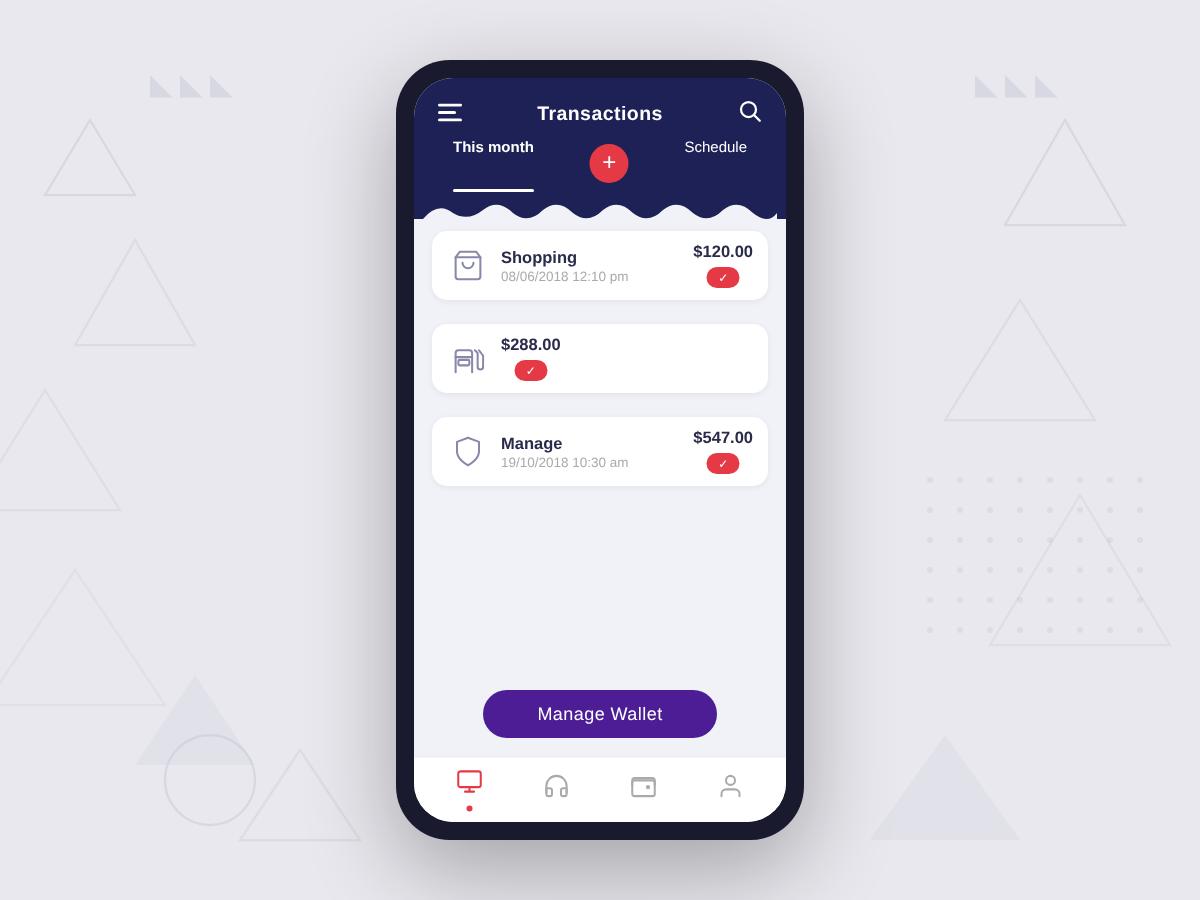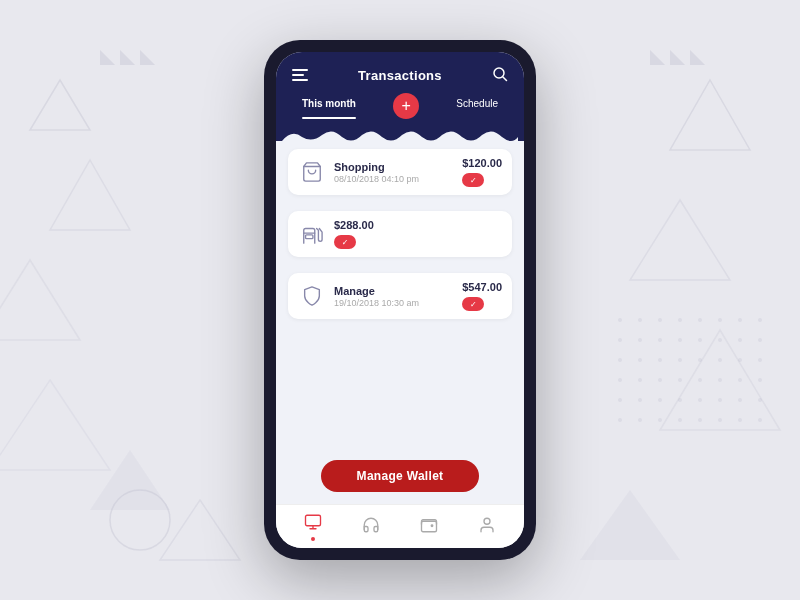--- a/index.html
+++ b/index.html
@@ -77,21 +77,21 @@
     .tabs-row {
       display: flex;
       align-items: center;
       justify-content: space-between;
       padding: 0 10px;
     }
 
     .tab {
       color: #fff;
       font-size: 10px;
-      padding-bottom: 10px;
+      padding-bottom: 24px;
       cursor: pointer;
       position: relative;
     }
 
     .tab.active {
       font-weight: 600;
     }
 
     .tab.active::after {
       content: '';
@@ -168,21 +168,21 @@
 
     .txn-date {
       font-size: 9px;
       color: #aaa;
       margin-top: 1px;
     }
 
     .txn-right {
       display: flex;
       flex-direction: column;
-      align-items: flex-start;
+      align-items: center;
       gap: 4px;
     }
 
     .txn-amount {
       font-size: 11px;
       font-weight: 700;
       color: #2a2a4a;
     }
 
     .txn-status {
@@ -206,27 +206,27 @@
     }
 
     
     .manage-wallet-section {
       padding: 10px 16px 12px;
       display: flex;
       justify-content: center;
     }
 
     .manage-wallet-btn {
-      background: #b91c1c;
+      background: #4c1d95;
       color: #fff;
       border: none;
       border-radius: 20px;
       padding: 9px 36px;
       font-size: 12px;
-      font-weight: 700;
+      font-weight: 400;
       cursor: pointer;
       letter-spacing: 0.3px;
     }
 
     
     .bottom-nav {
       height: 44px;
       background: #fff;
       border-top: 1px solid #eee;
       display: flex;
@@ -389,21 +389,21 @@
       <div class="transaction-card">
         <div class="txn-icon">
           <svg viewBox="0 0 24 24">
             <path d="M6 2L3 6v14a2 2 0 002 2h14a2 2 0 002-2V6l-3-4z" stroke-linecap="round" stroke-linejoin="round"></path>
             <line x1="3" y1="6" x2="21" y2="6" stroke-linecap="round"></line>
             <path d="M16 10a4 4 0 01-8 0" stroke-linecap="round" stroke-linejoin="round"></path>
           </svg>
         </div>
         <div class="txn-info">
           <div class="txn-name">Shopping</div>
-          <div class="txn-date">08/10/2018  04:10 pm</div>
+          <div class="txn-date">08/06/2018  12:10 pm</div>
         </div>
         <div class="txn-right">
           <div class="txn-amount">$120.00</div>
           <div class="txn-status done">✓</div>
         </div>
       </div>
 
 
       <div class="transaction-card">
         <div class="txn-icon">

